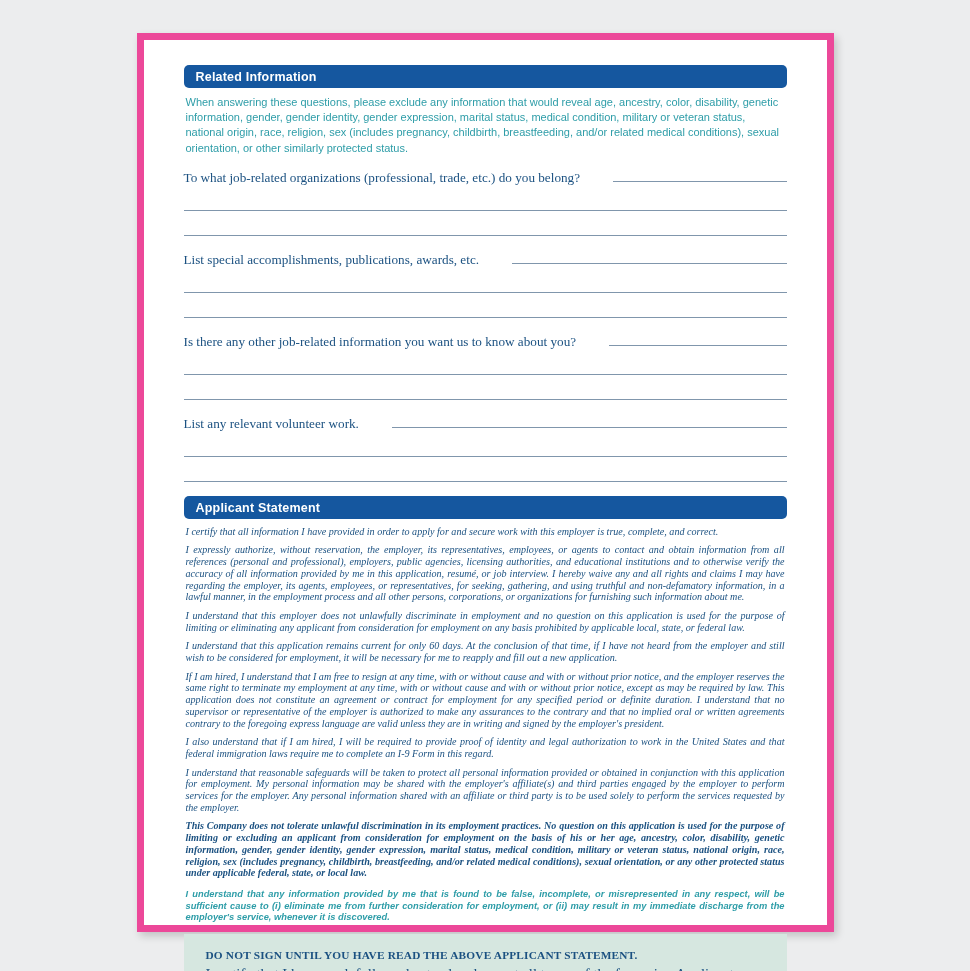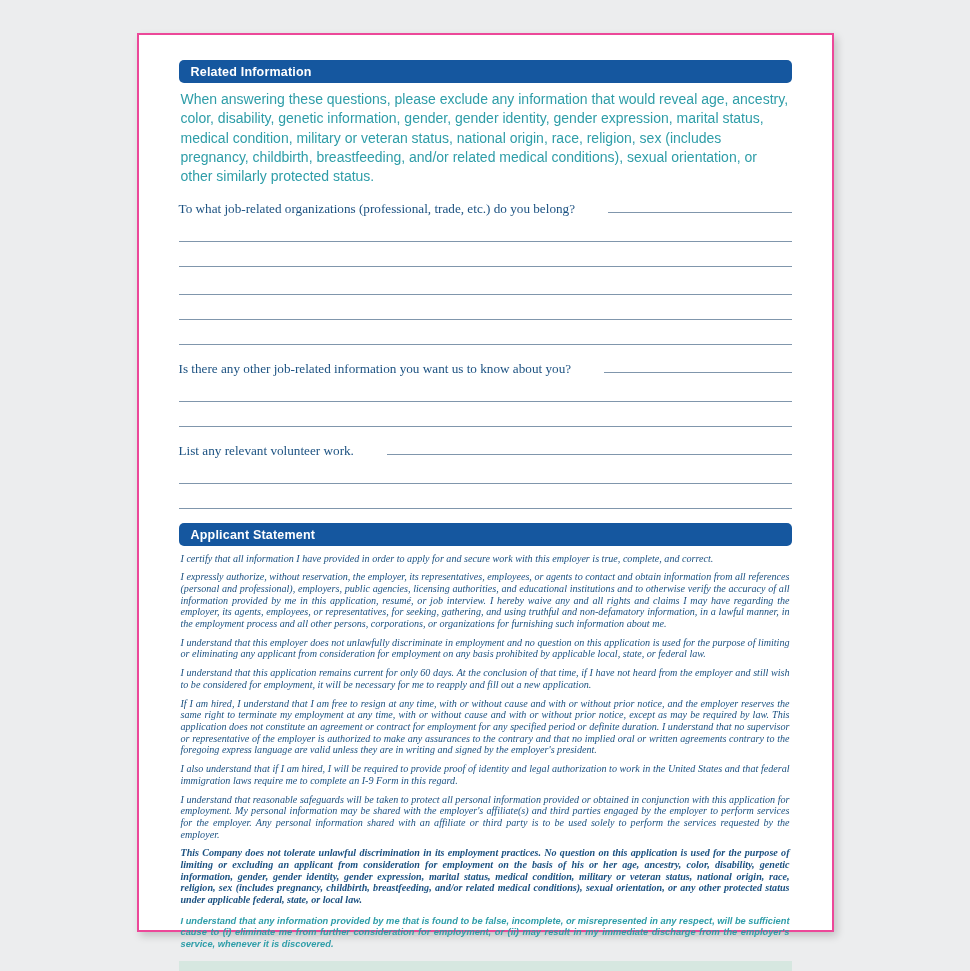--- a/index.html
+++ b/index.html
@@ -8,21 +8,21 @@
     font-family: "Liberation Serif", serif;
     width: 970px;
     height: 971px;
     overflow: hidden;
   }
   .sheet {
     width: 697px;
     height: 899px;
     margin: 33px auto 0 auto;
     background: #ffffff;
-    border: 2px solid #ec4899;
+    border: 7px solid #ec4899;
     box-shadow: 3px 4px 8px rgba(0,0,0,0.18);
   }
   .content {
     padding: 25px 40px 0 40px;
     color: #1b5181;
   }
   
   .section-bar {
     background: #15579f;
     border-radius: 5px;
@@ -33,21 +33,21 @@
     color: #ffffff;
     font-family: "Liberation Sans", sans-serif;
     font-weight: bold;
     font-size: 12.5px;
     letter-spacing: 0.2px;
   }
   
   .intro {
     font-family: "Liberation Sans", sans-serif;
     color: #2e9da8;
-    font-size: 14px;
+    font-size: 11px;
     line-height: 1.38;
     margin: 4px 2px 10px 2px;
   }
   
   .q-group { margin-bottom: 14px; }
   .q-row {
     display: flex;
     align-items: baseline;
     margin-top: 12px;
     gap: 27px;
@@ -118,20 +118,21 @@
         <div class="q-row">
           <span class="q-label">To what job-related organizations (professional, trade, etc.) do you belong?</span>
           <span class="q-line"></span>
         </div>
         <div class="answer-line"></div>
         <div class="answer-line"></div>
       </div>
 
       <div class="q-group">
         <div class="q-row">
+          <span class="q-label">List special accomplishments, publications, awards, etc.</span>
           <span class="q-line"></span>
         </div>
         <div class="answer-line"></div>
         <div class="answer-line"></div>
       </div>
 
       <div class="q-group">
         <div class="q-row">
           <span class="q-label">Is there any other job-related information you want us to know about you?</span>
           <span class="q-line"></span>

